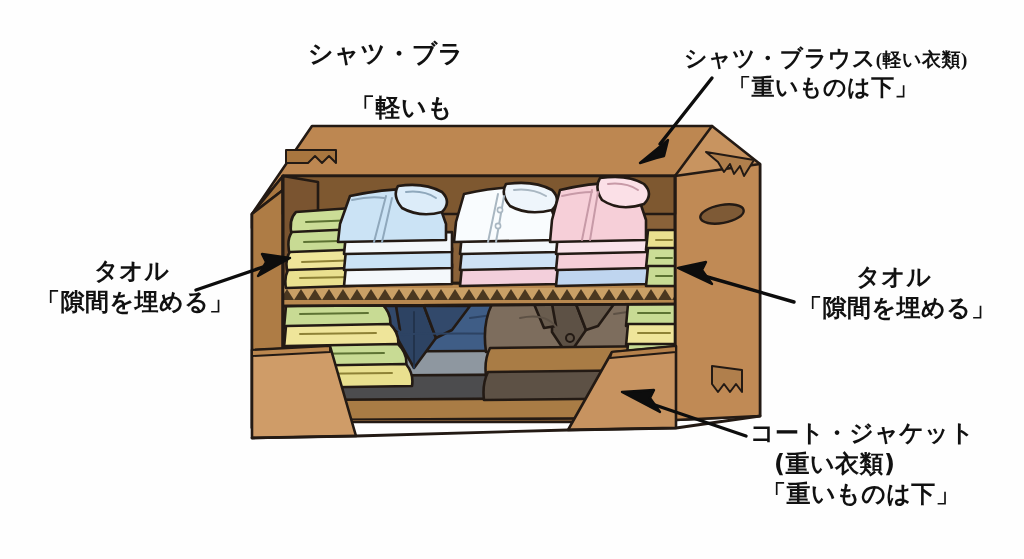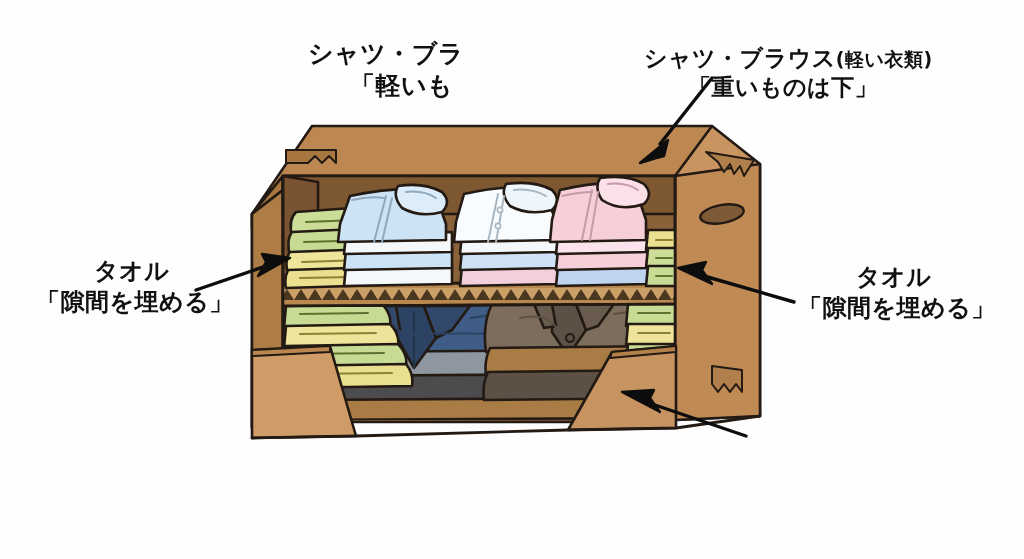--- a/index.html
+++ b/index.html
@@ -38,27 +38,28 @@
 
   
   #anno-shirt-left {
     left: 308px;
     top: 38px;
     font-size: 25px;
     width: 170px;
     overflow: hidden;
   }
   #anno-shirt-left .ln { white-space: nowrap; }
-  #anno-shirt-left .ln2 { padding-left: 42px; }
+  #anno-shirt-left .ln2 { padding-left: 42px; margin-top: 22px; }
 
   
   #anno-shirt-right {
-    left: 644px;
+    left: 684px;
     top: 44px;
     font-size: 23px;
+    font-family: Liberation Serif, serif;
   }
   #anno-shirt-right .sub {
     font-size: 19px;
   }
   #anno-shirt-right .ln2 {
     padding-left: 44px;
   }
 
   
   #anno-towel-left {
@@ -307,14 +308,19 @@
   <div class="anno" id="anno-towel-left">
     <span class="ln ln1">タオル</span>
     <span class="ln ln2">「隙間を埋める」</span>
   </div>
 
   <div class="anno" id="anno-towel-right">
     <span class="ln ln1">タオル</span>
     <span class="ln ln2">「隙間を埋める」</span>
   </div>
 
+  <div class="anno" id="anno-coat">
+    <span class="ln ln1">コート・ジャケット</span>
+    <span class="ln ln2">(重い衣類)</span>
+    <span class="ln ln3">「重いものは下」</span>
+  </div>
 
 </div>
 
 </body></html>

